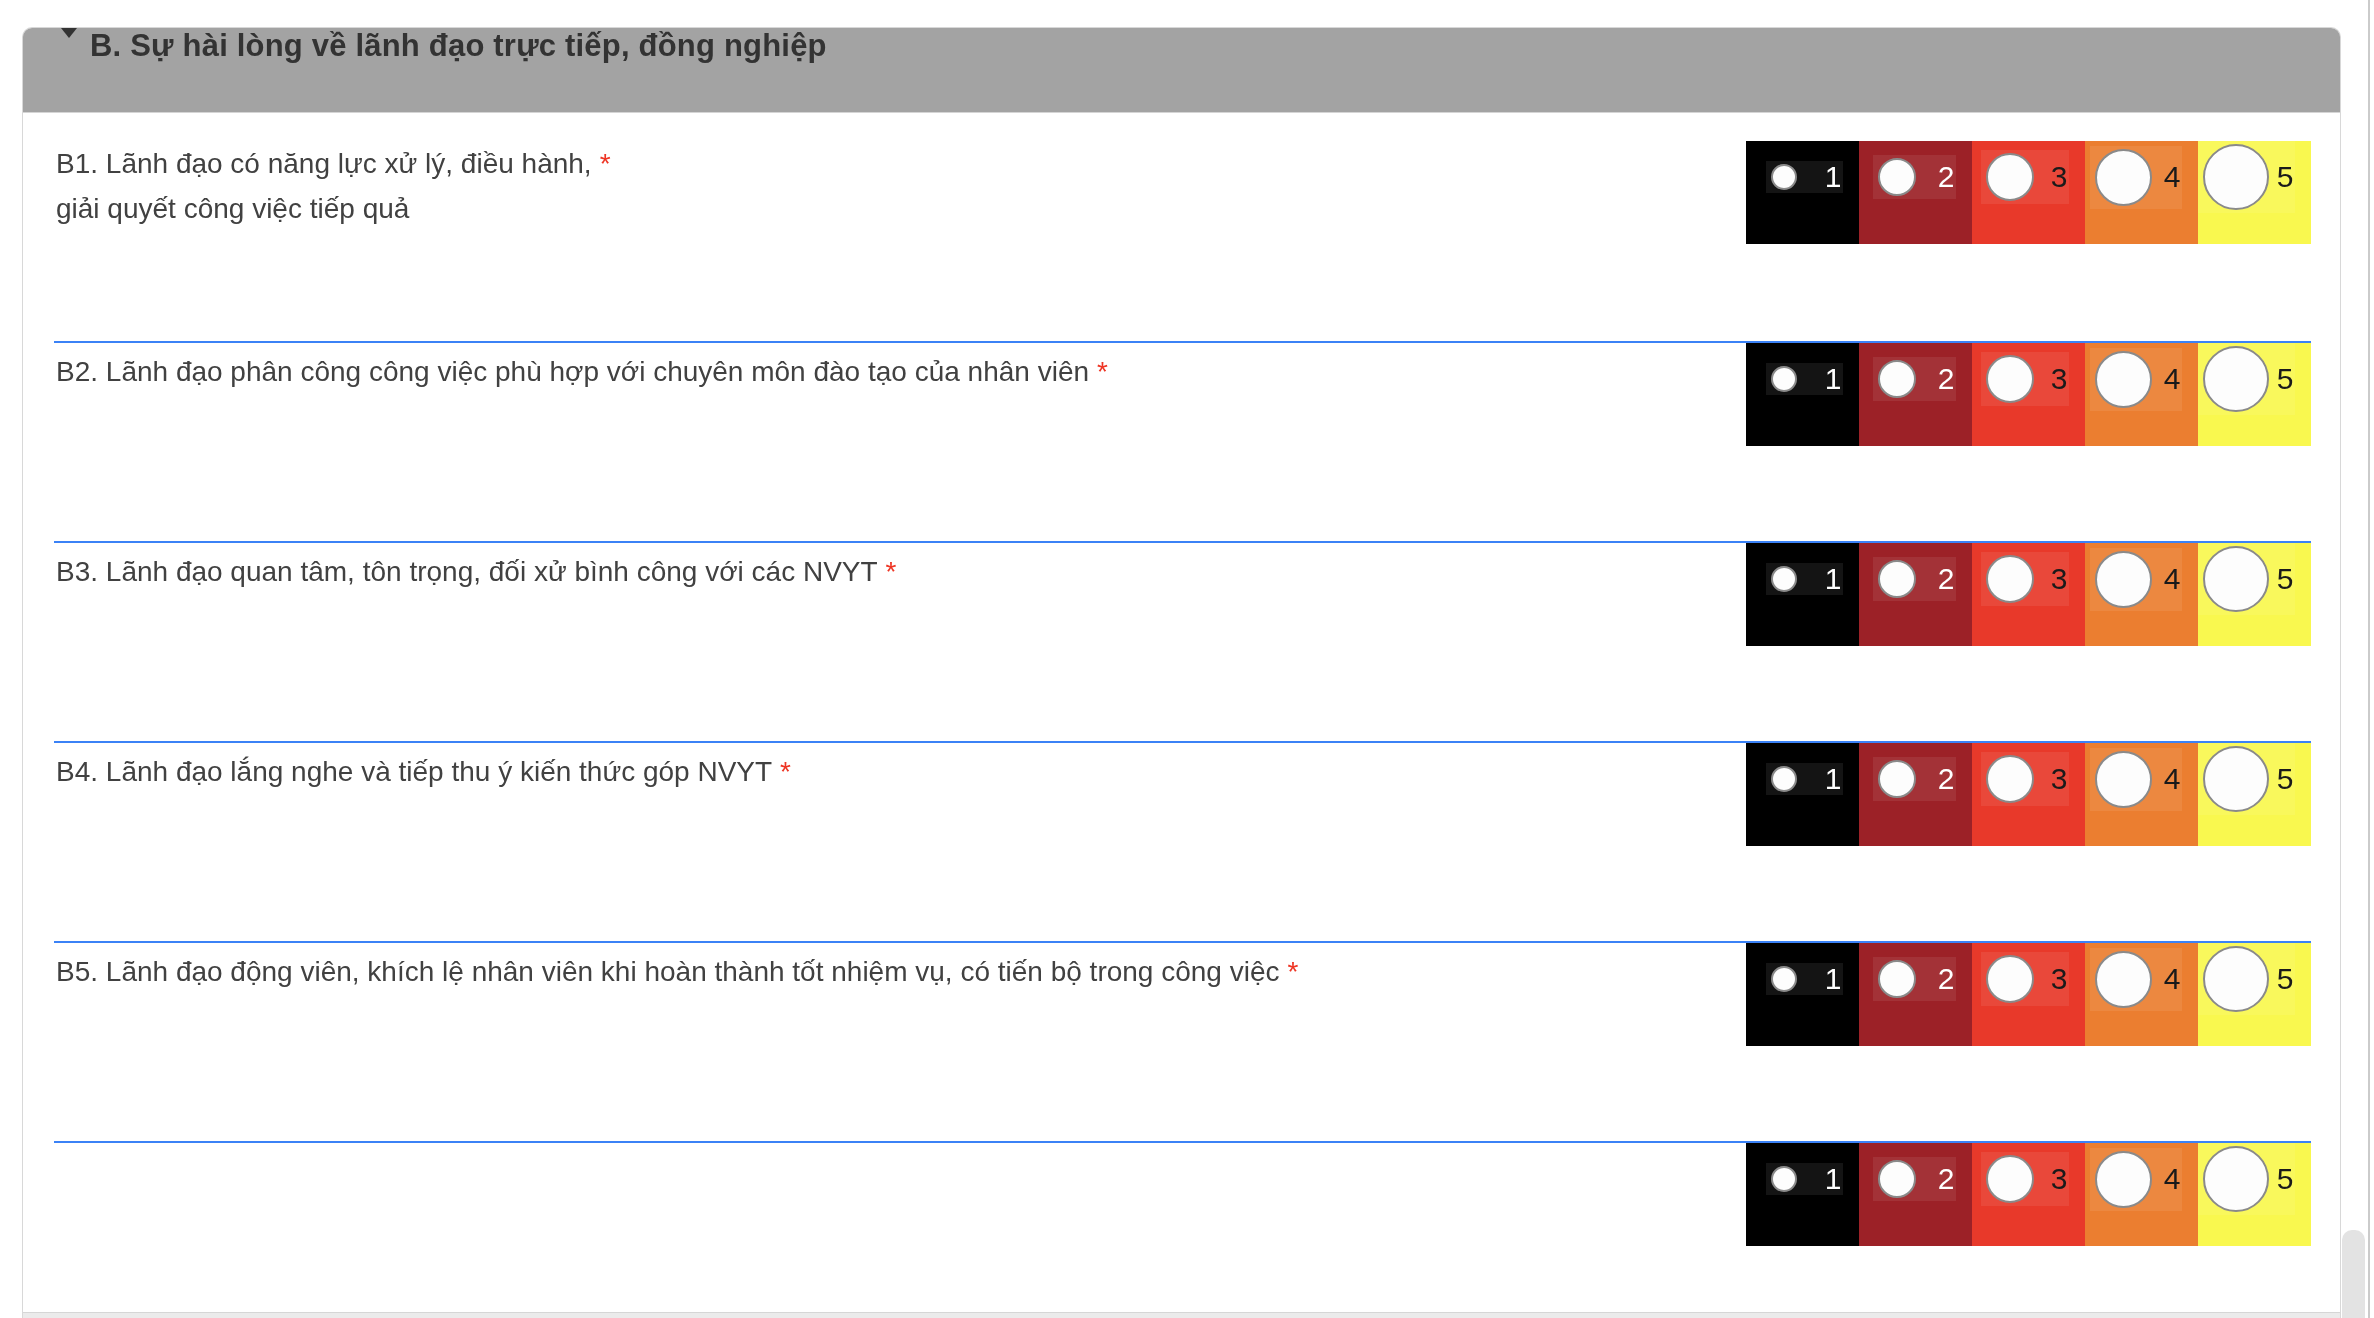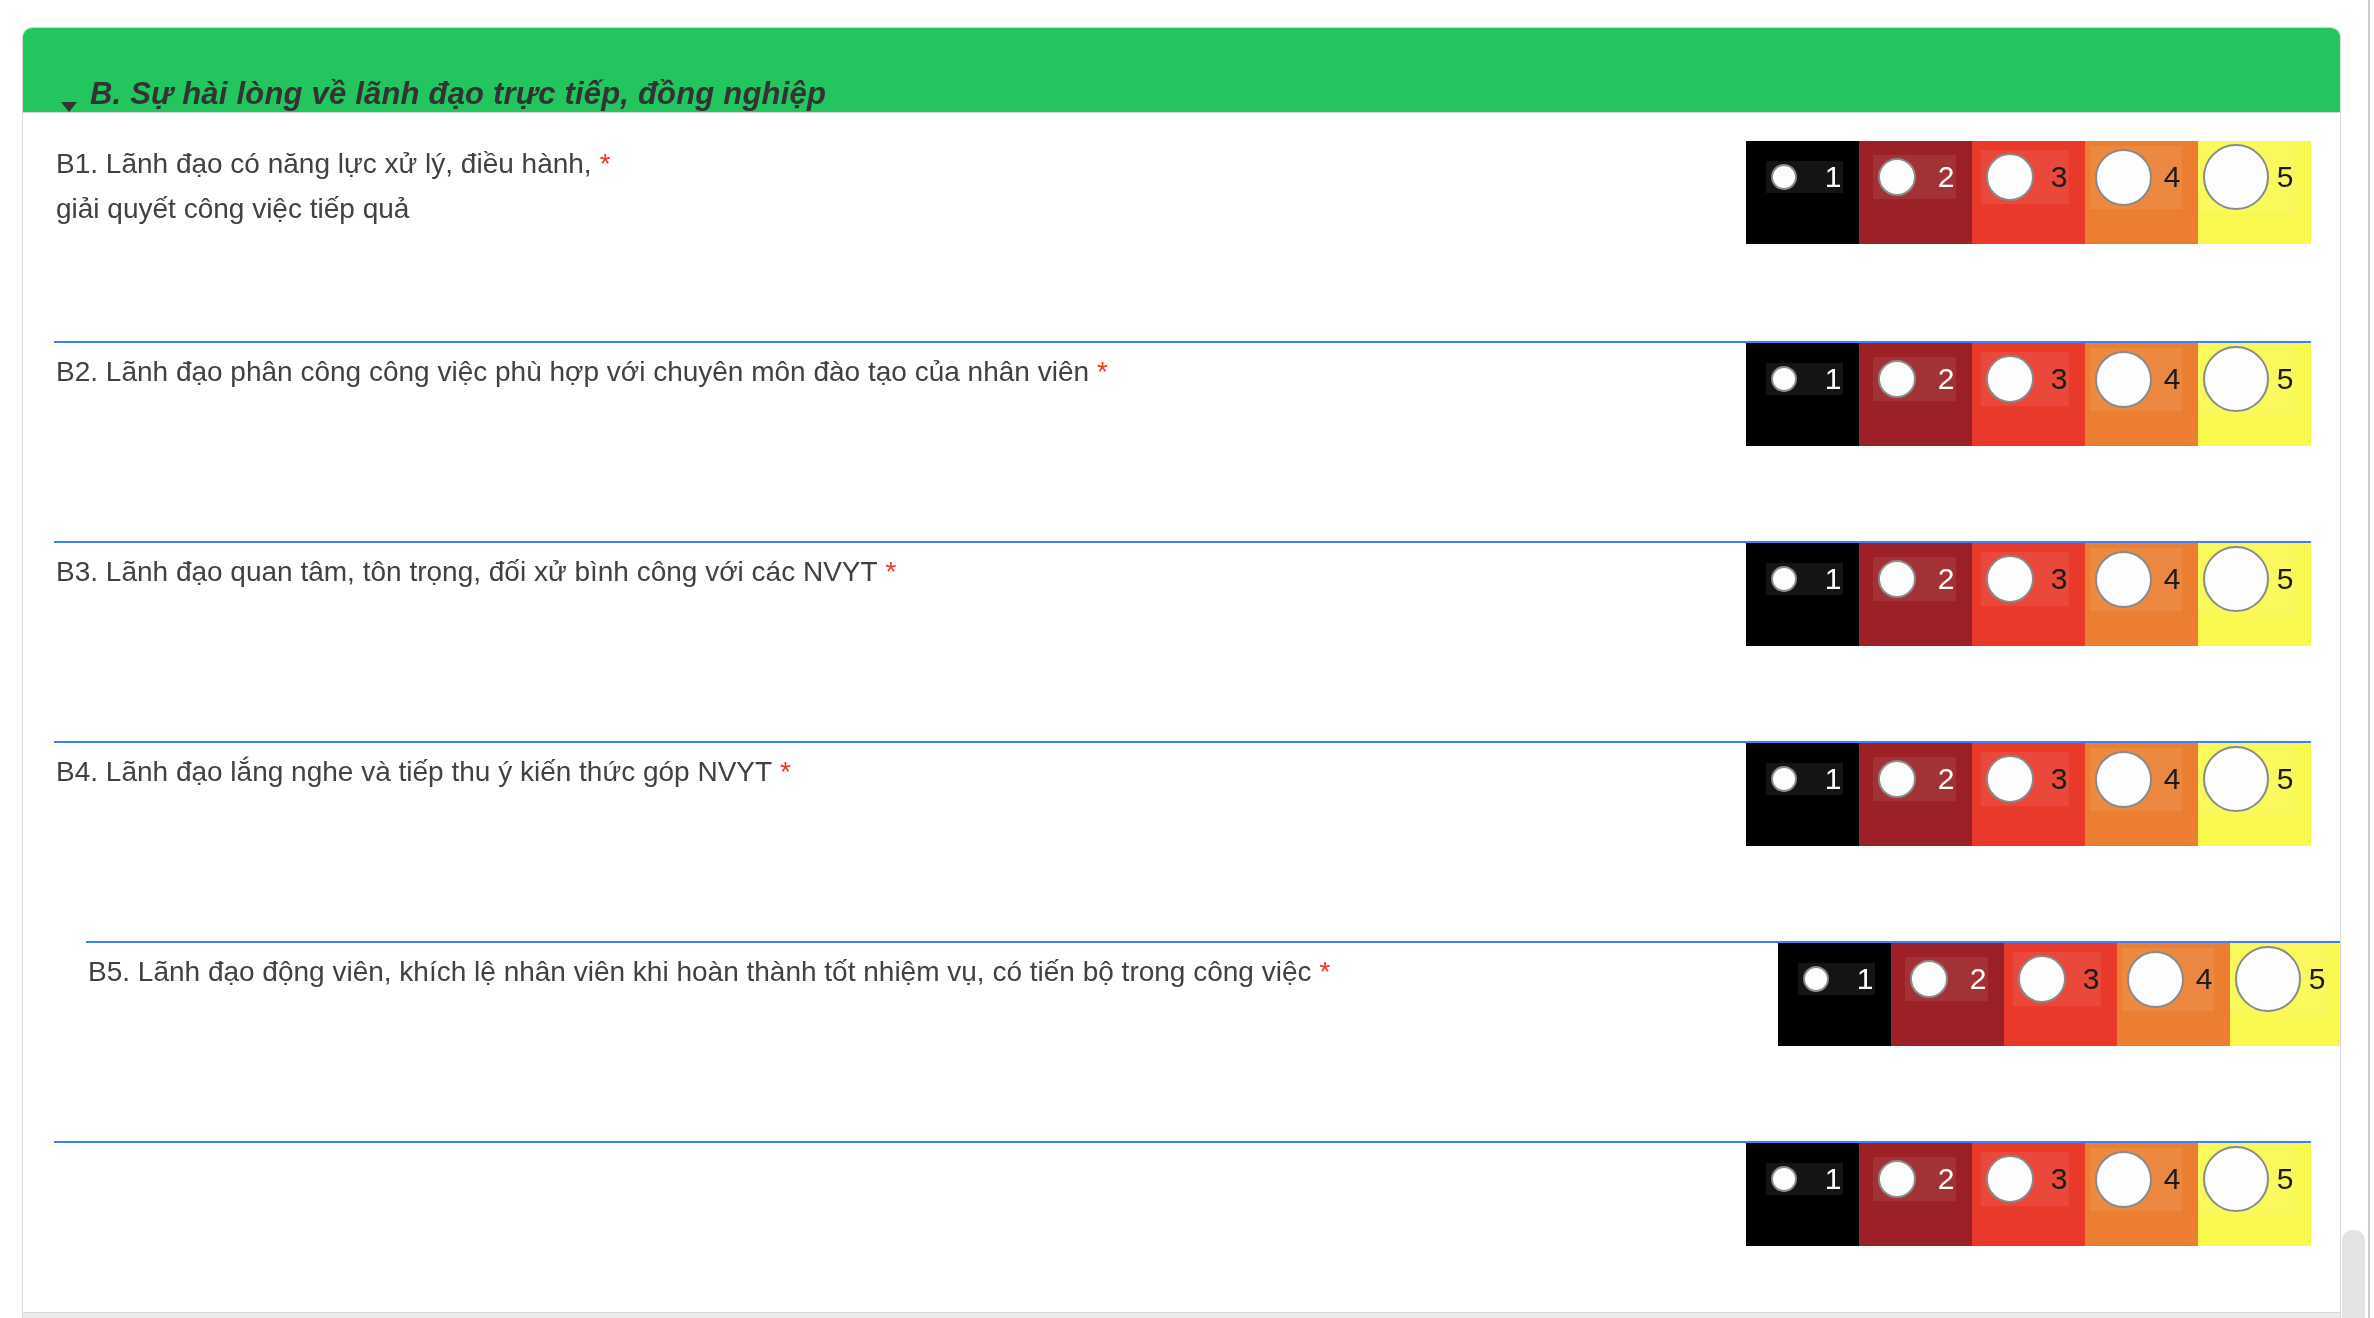--- a/index.html
+++ b/index.html
@@ -4,23 +4,23 @@
 <style>
   html,body{margin:0;padding:0;background:#ffffff;width:2374px;height:1318px;overflow:hidden;
     font-family:"Liberation Sans","DejaVu Sans",sans-serif;}
   .page{position:relative;width:2374px;height:1318px;background:#fff;}
 
   
   .card{position:absolute;left:22px;top:27px;width:2319px;height:1291px;
     background:#fff;border:1px solid #d8d8d8;border-bottom:none;
     border-radius:10px 10px 0 0;overflow:hidden;box-sizing:border-box;}
 
-  .card-header{position:absolute;left:0;top:0;right:0;height:85px;background:#22c55e;
-    border-bottom:1px solid #d5d5d5;display:flex;align-items:flex-end;padding-left:38px;
-    box-sizing:border-box;cursor:pointer;font-style:italic;}
+  .card-header{position:absolute;left:0;top:0;right:0;height:85px;background:#a3a3a3;
+    border-bottom:1px solid #d5d5d5;display:flex;align-items:flex-start;padding-left:38px;
+    box-sizing:border-box;cursor:pointer;}
   .caret{width:0;height:0;border-left:8px solid transparent;border-right:8px solid transparent;
     border-top:10px solid #333;margin-right:13px;flex:0 0 auto;}
   .section-title{font-size:31px;font-weight:bold;color:#333;letter-spacing:0.2px;}
 
   
   .q-row{position:absolute;left:31px;width:2257px;height:200px;box-sizing:border-box;}
   .q-row.bordered{border-top:2px solid #3b82f6;}
   .q-label{padding:6px 620px 0 2px;font-size:28px;line-height:45px;color:#414141;}
   .q-row.first .q-label{padding-top:28px;}
   .req-star{color:#ee3524;margin-left:8px;}
@@ -180,21 +180,21 @@
             <div class="num" style="color: rgb(26, 26, 26);">4</div>
           </div>
           <div class="cell" style="background: rgb(249, 248, 79);">
             <div class="opt-box"></div>
             <div class="radio"></div>
             <div class="num" style="color: rgb(26, 26, 26);">5</div>
           </div>
         </div>
     </div>
 
-    <div class="q-row bordered" style="top:913px;margin-left:32px;">
+    <div class="q-row bordered" style="top:913px;">
       <div class="q-label"><span>B5. Lãnh đạo động viên, khích lệ nhân viên khi hoàn thành tốt nhiệm vụ, có tiến bộ trong công việc</span><span class="req-star">*</span></div>
       <div class="scale">
           <div class="cell" style="background: rgb(0, 0, 0);">
             <div class="opt-box"></div>
             <div class="radio"></div>
             <div class="num" style="color: rgb(255, 255, 255);">1</div>
           </div>
           <div class="cell" style="background: rgb(156, 33, 39);">
             <div class="opt-box"></div>
             <div class="radio"></div>

